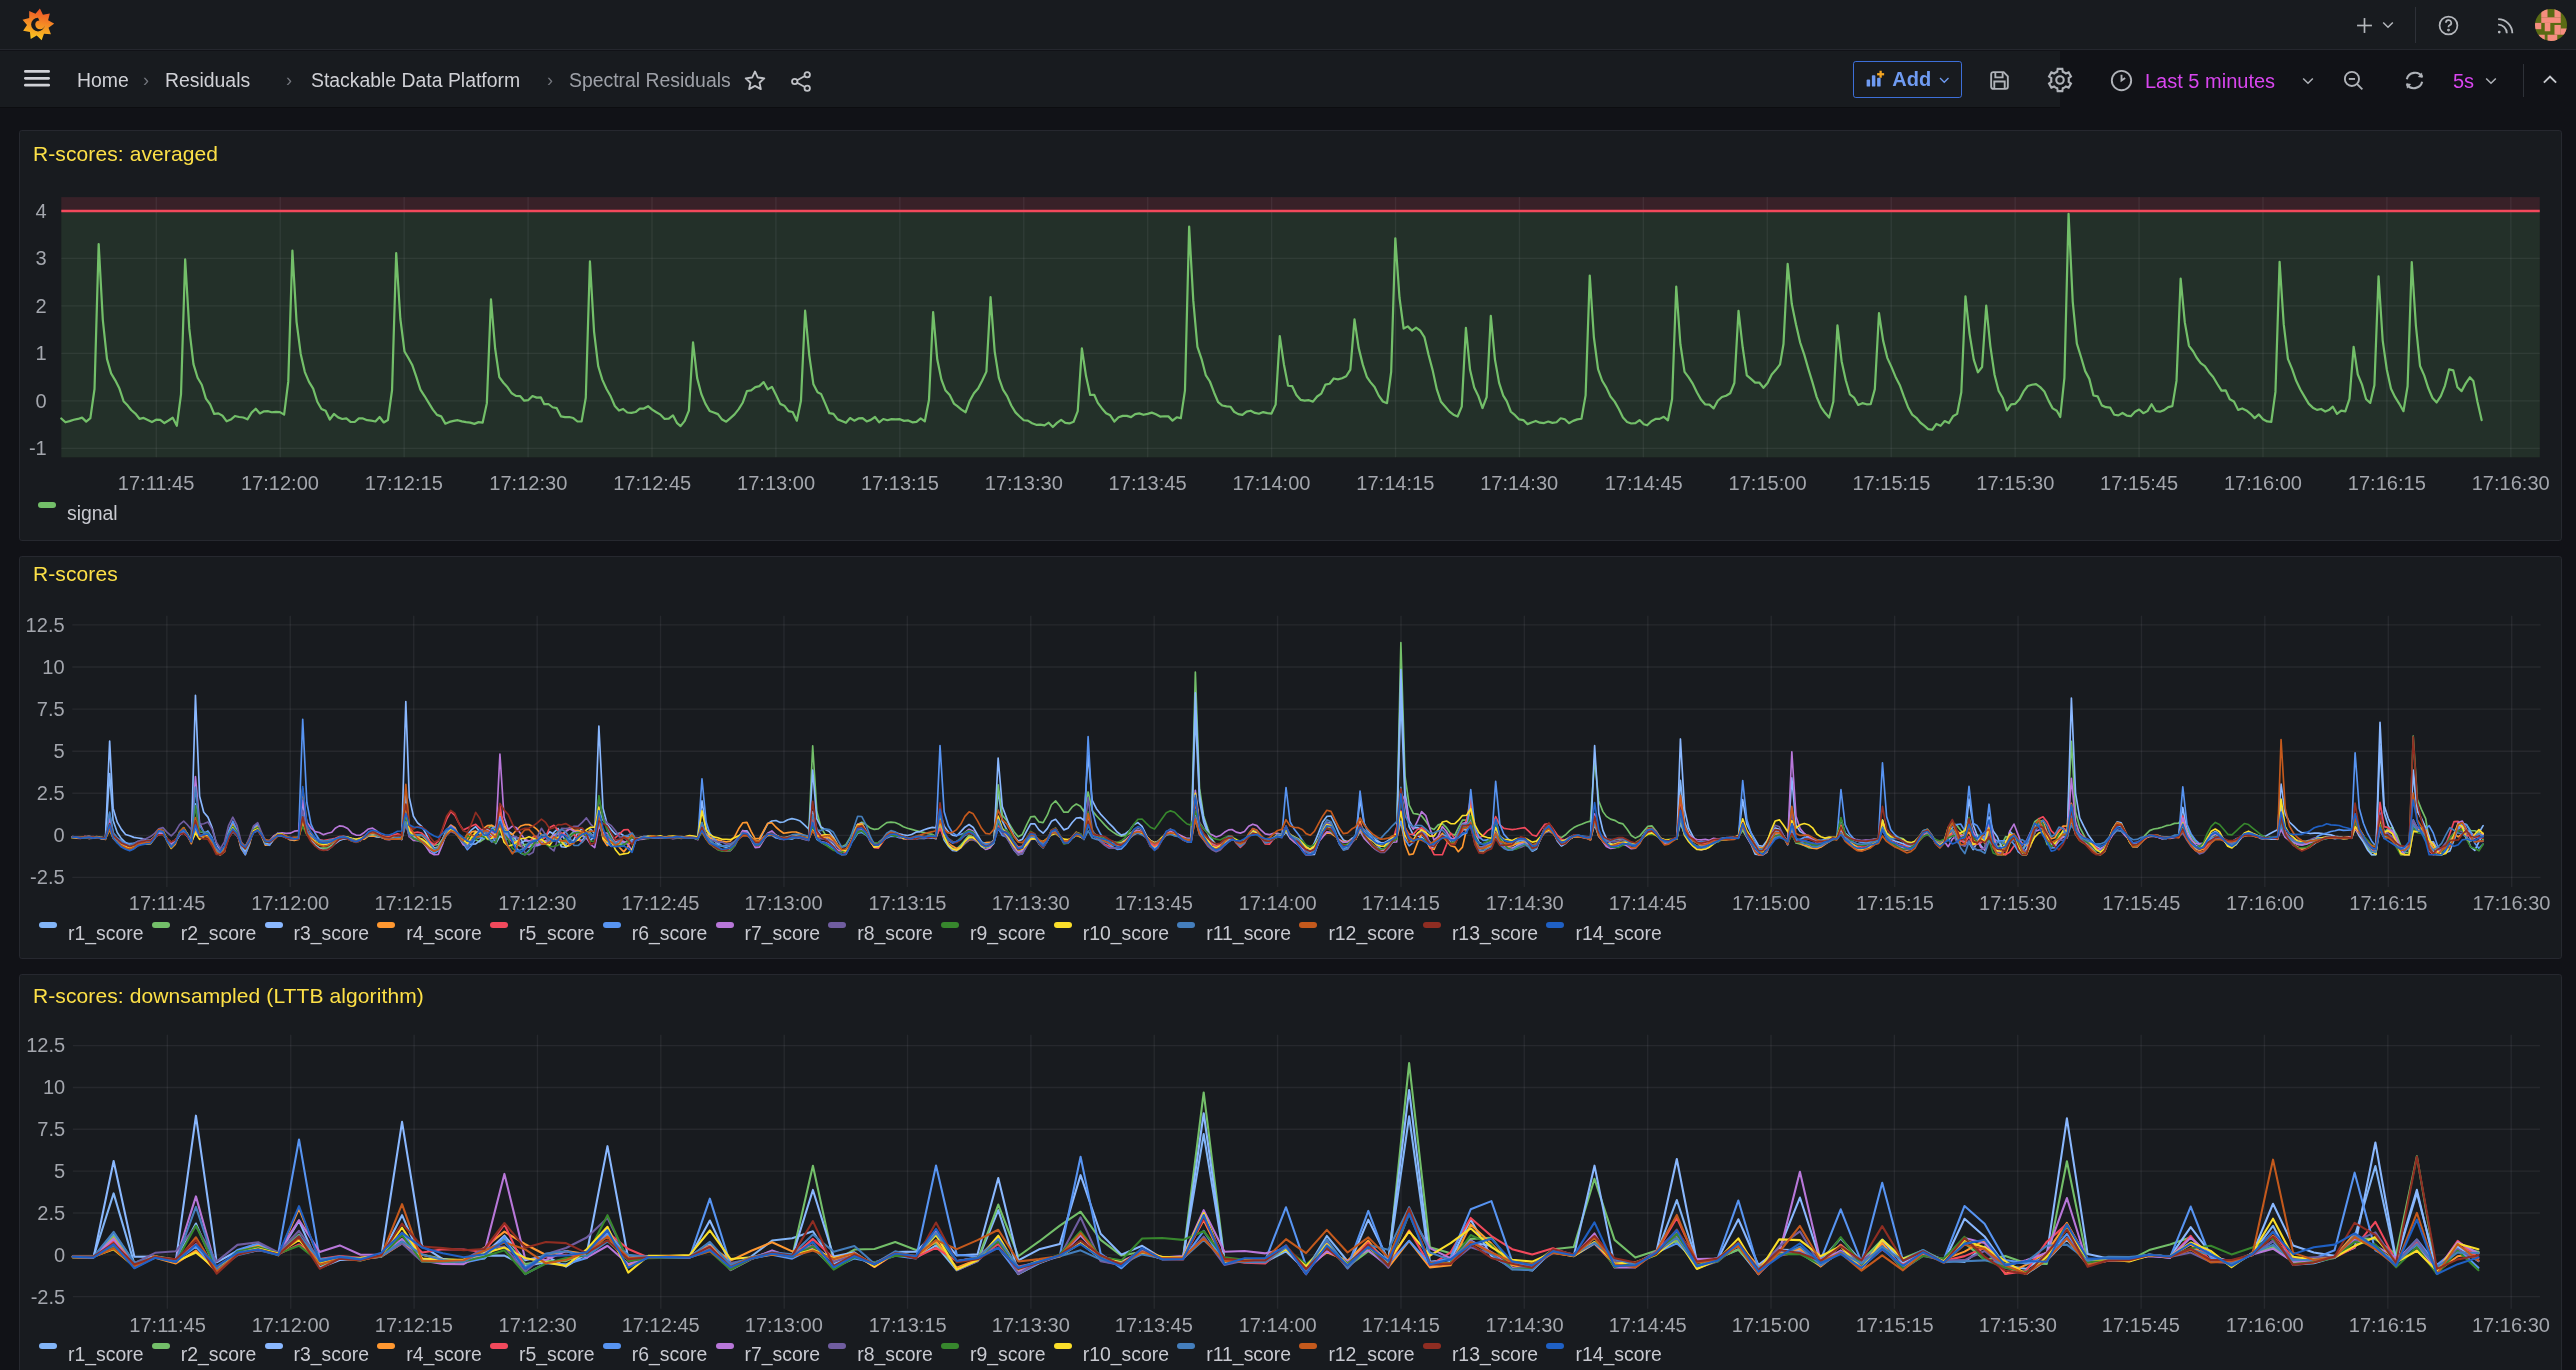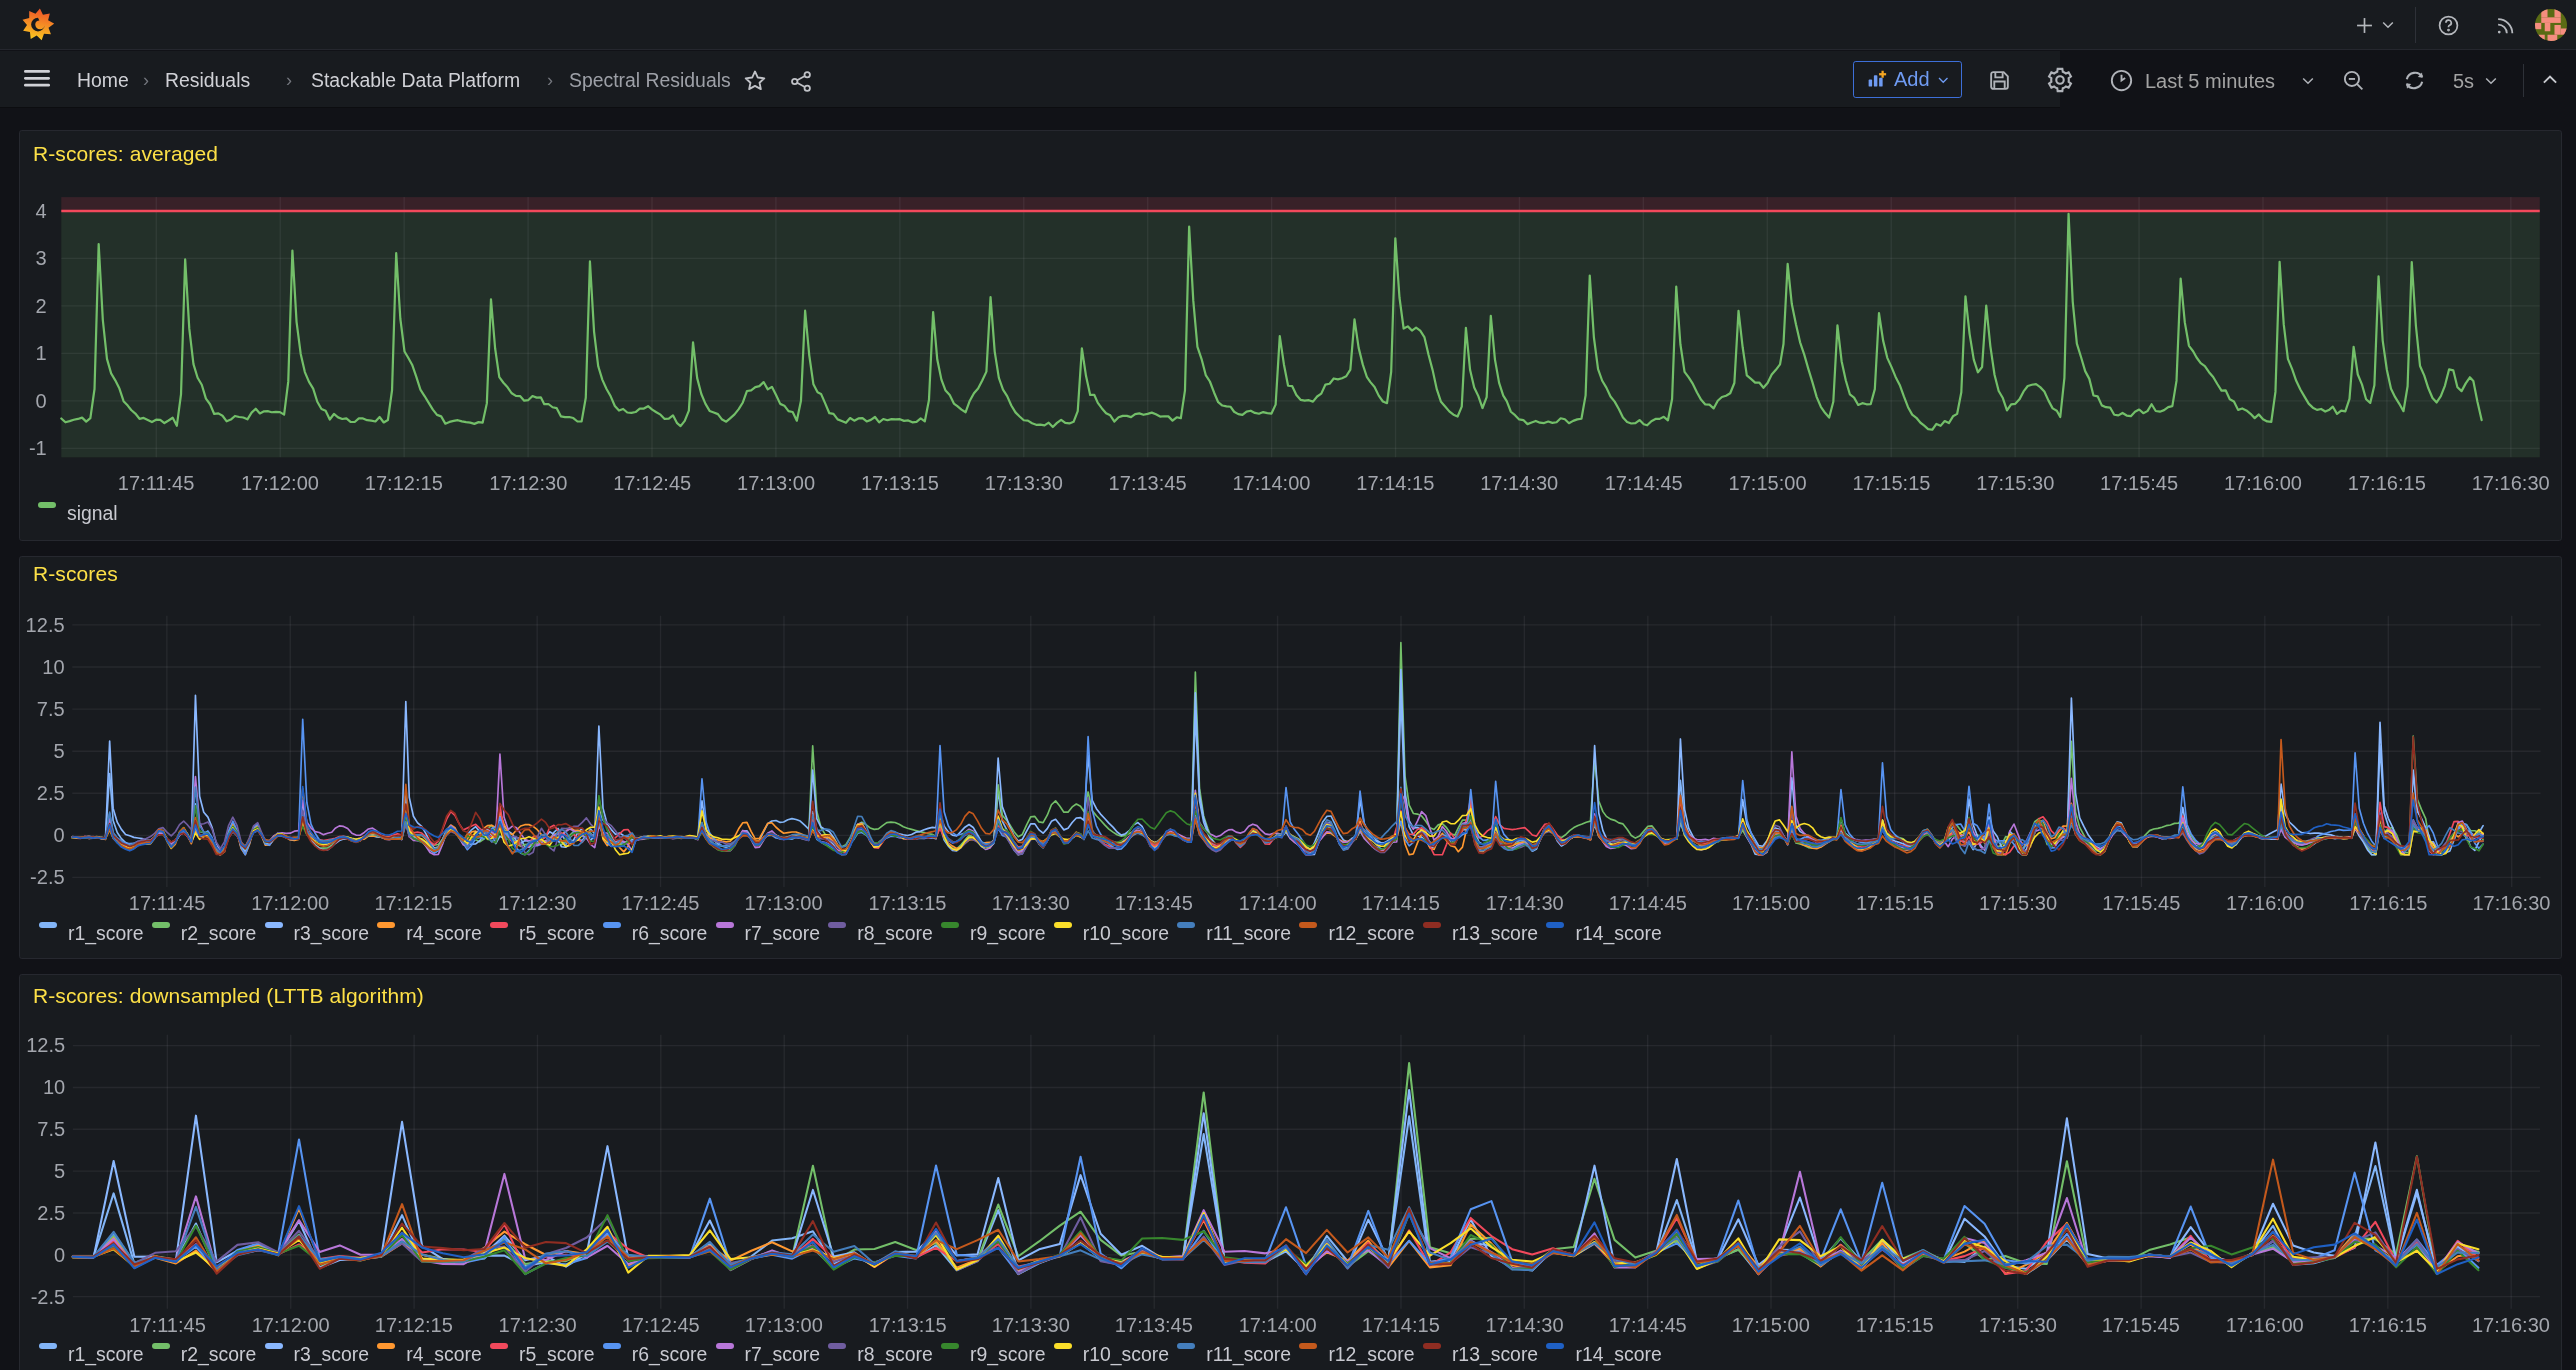--- a/index.html
+++ b/index.html
@@ -10,22 +10,22 @@
 .legend{position:absolute;display:flex;align-items:center;font-size:19.4px;color:#c9cad1}
 .li{display:flex;margin-right:8.3px;white-space:nowrap}
 .pill{display:inline-block;width:18px;height:6.2px;border-radius:3.5px;margin-right:11px}
 .crumb{position:absolute;top:18px;font-size:19.4px;color:#d0d1d6;white-space:nowrap}
 .crumb.dim{color:#9da0a7}
 .csep{position:absolute;top:18.7px;font-size:18px;color:#73767d}
 .ricon{position:absolute}
 .srch{position:absolute;left:983px;top:4.8px;width:651px;height:39px;background:#14161b;
 border:0.7px solid #34373e;border-radius:4.2px;display:flex;align-items:center}
 .addbtn{position:absolute;left:1853px;top:10.4px;width:109px;height:37px;border:0.7px solid #3d6fd9;
-border-radius:2.8px;display:flex;align-items:center;justify-content:center;color:#6f9bf2;font-size:20px;font-weight:400}
-.tbtxt{position:absolute;font-size:20px;color:#a3a3a3;white-space:nowrap}
+border-radius:2.8px;display:flex;align-items:center;justify-content:center;color:#6f9bf2;font-size:20px;font-weight:700}
+.tbtxt{position:absolute;font-size:20px;color:#d946ef;white-space:nowrap}
 </style></head><body>
 
 <div class="bar1">
     <svg class="ricon" style="left:22px;top:7.6px" width="32" height="33" viewBox="32 11 46 48">
       <defs>
         <linearGradient id="gl" x1="0" y1="1" x2="0.2" y2="0">
           <stop offset="0" stop-color="#fcd41f"></stop>
           <stop offset="1" stop-color="#f05a28"></stop>
         </linearGradient>
       </defs>

